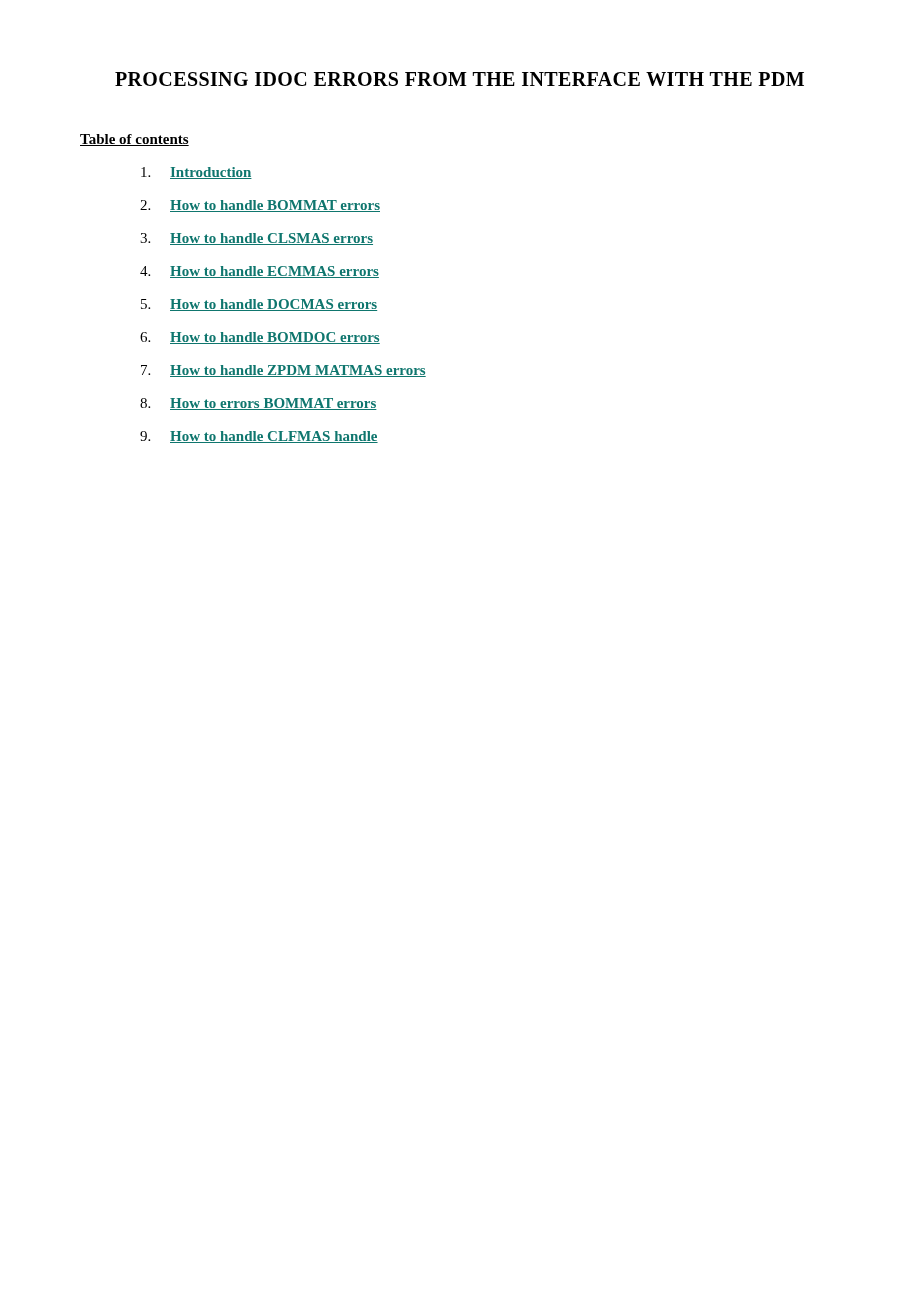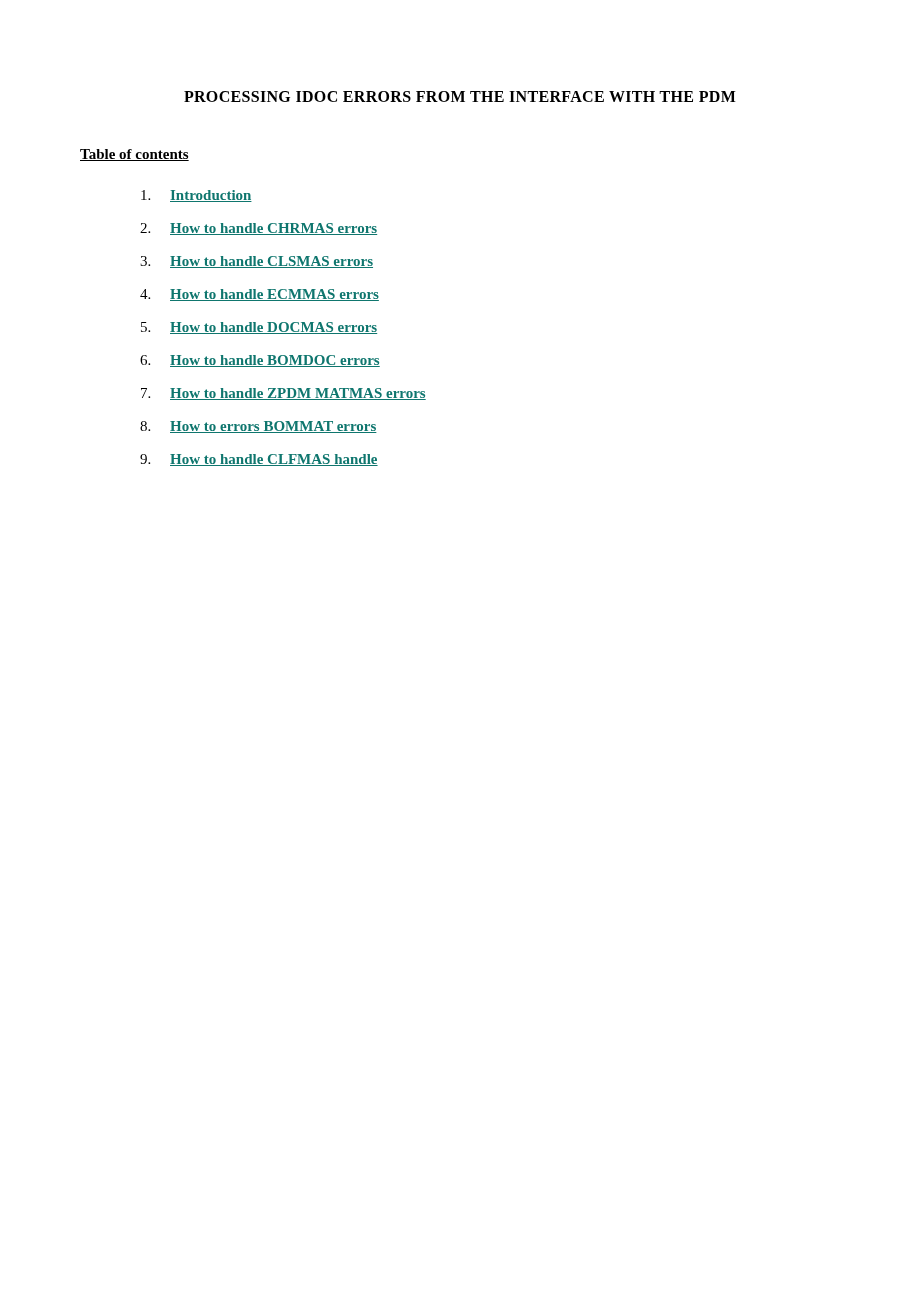--- a/index.html
+++ b/index.html
@@ -11,33 +11,33 @@
     body {
       background-color: #ffffff;
       font-family: "Times New Roman", Times, serif;
       color: #000000;
       width: 920px;
       min-height: 1302px;
       padding: 60px 80px;
     }
 
     .page-title {
-      font-size: 16px;
+      font-size: 20px;
       font-weight: bold;
       text-align: center;
       margin-bottom: 40px;
-      margin-top: 28px;
+      margin-top: 8px;
       letter-spacing: 0.02em;
     }
 
     .toc-heading {
       font-size: 15px;
       font-weight: bold;
       text-decoration: underline;
-      margin-bottom: 24px;
+      margin-bottom: 16px;
     }
 
     .toc-list {
       list-style: none;
       padding-left: 60px;
     }
 
     .toc-list li {
       margin-bottom: 16px;
       font-size: 15px;
@@ -65,21 +65,21 @@
 <div>
   <div class="toc-heading">Table of contents</div>
 
   <ol class="toc-list">
   <li>
         <span class="item-number">1.</span>
         <a href="#">Introduction</a>
       </li>
       <li>
         <span class="item-number">2.</span>
-        <a href="#">How to handle CHRMAS errors</a>
+        <a href="#">How to handle BOMMAT errors</a>
       </li>
       <li>
         <span class="item-number">3.</span>
         <a href="#">How to handle CLSMAS errors</a>
       </li>
       <li>
         <span class="item-number">4.</span>
         <a href="#">How to handle ECMMAS errors</a>
       </li>
       <li>

